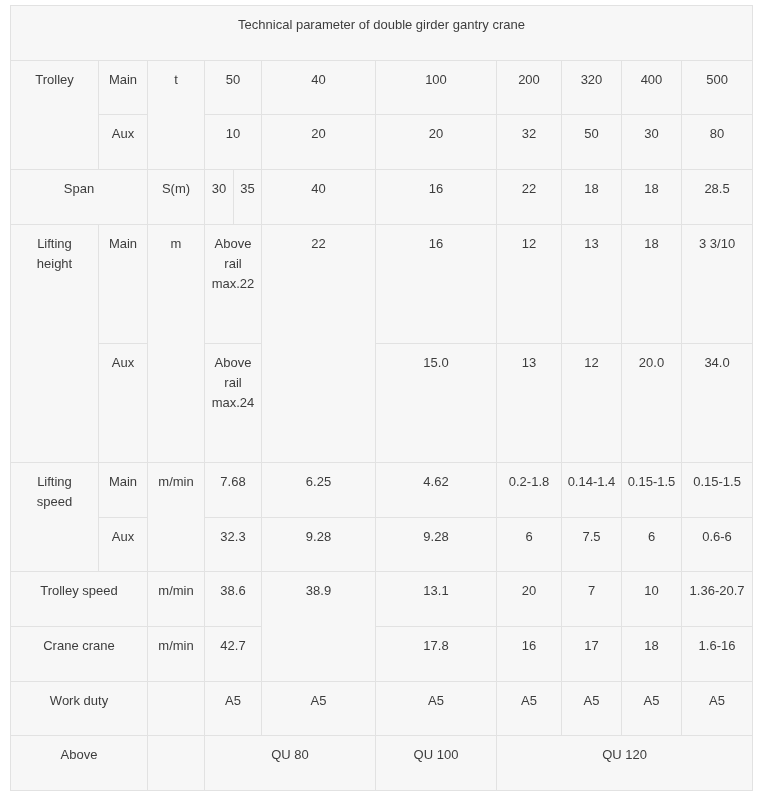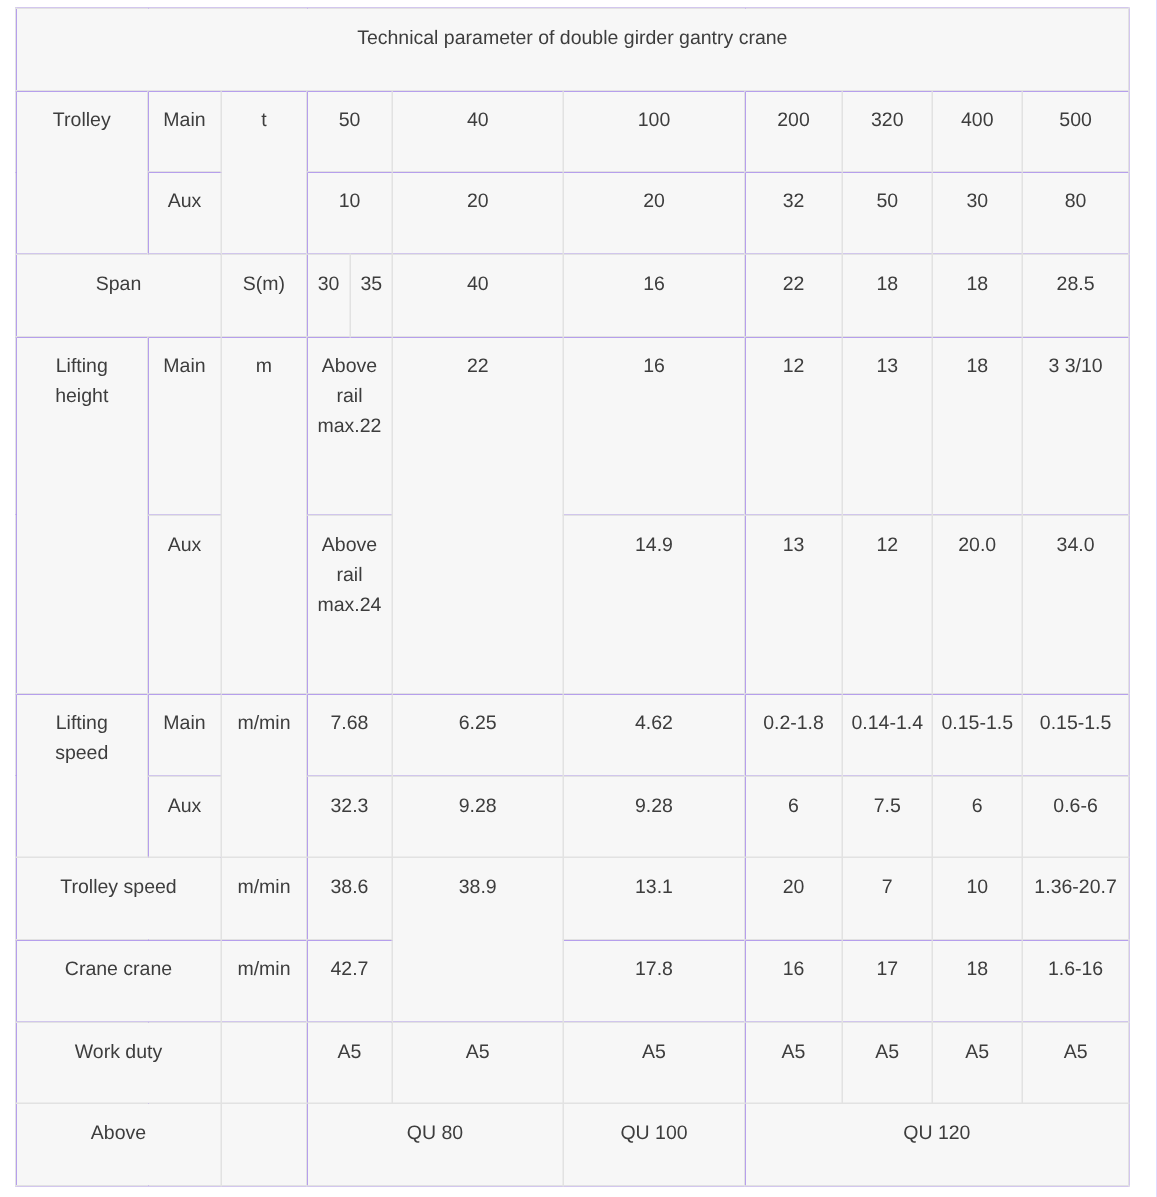--- a/index.html
+++ b/index.html
@@ -132,21 +132,21 @@
     <td>16</td>
     <td>12</td>
     <td>13</td>
     <td>18</td>
     <td>3  3/10</td>
   </tr>
 
   <tr>
     <td class="mid">Aux</td>
     <td class="wrapcell" colspan="2"><span>Above</span><br><span>rail</span><br><span>max.24</span></td>
-    <td class="mid">14.9</td>
+    <td class="mid">15.0</td>
     <td class="mid">13</td>
     <td class="mid">12</td>
     <td class="mid">20.0</td>
     <td class="mid">34.0</td>
   </tr>
 
   <tr>
     <td class="rowlabel mid" rowspan="2"><span>Lifting</span><br><span>speed</span></td>
     <td>Main</td>
     <td class="mid" rowspan="2">m/min</td>

